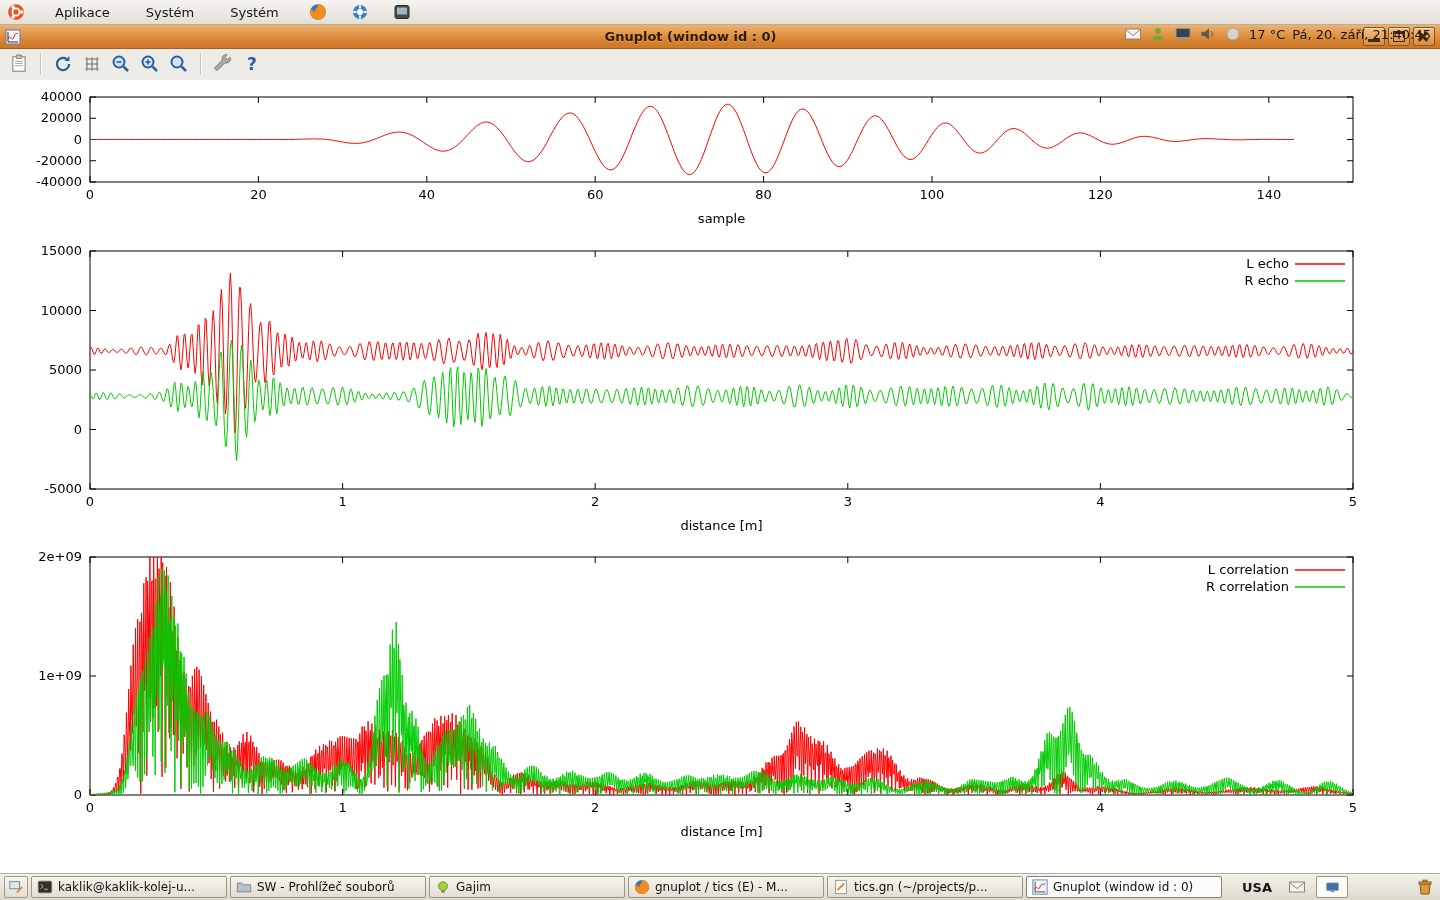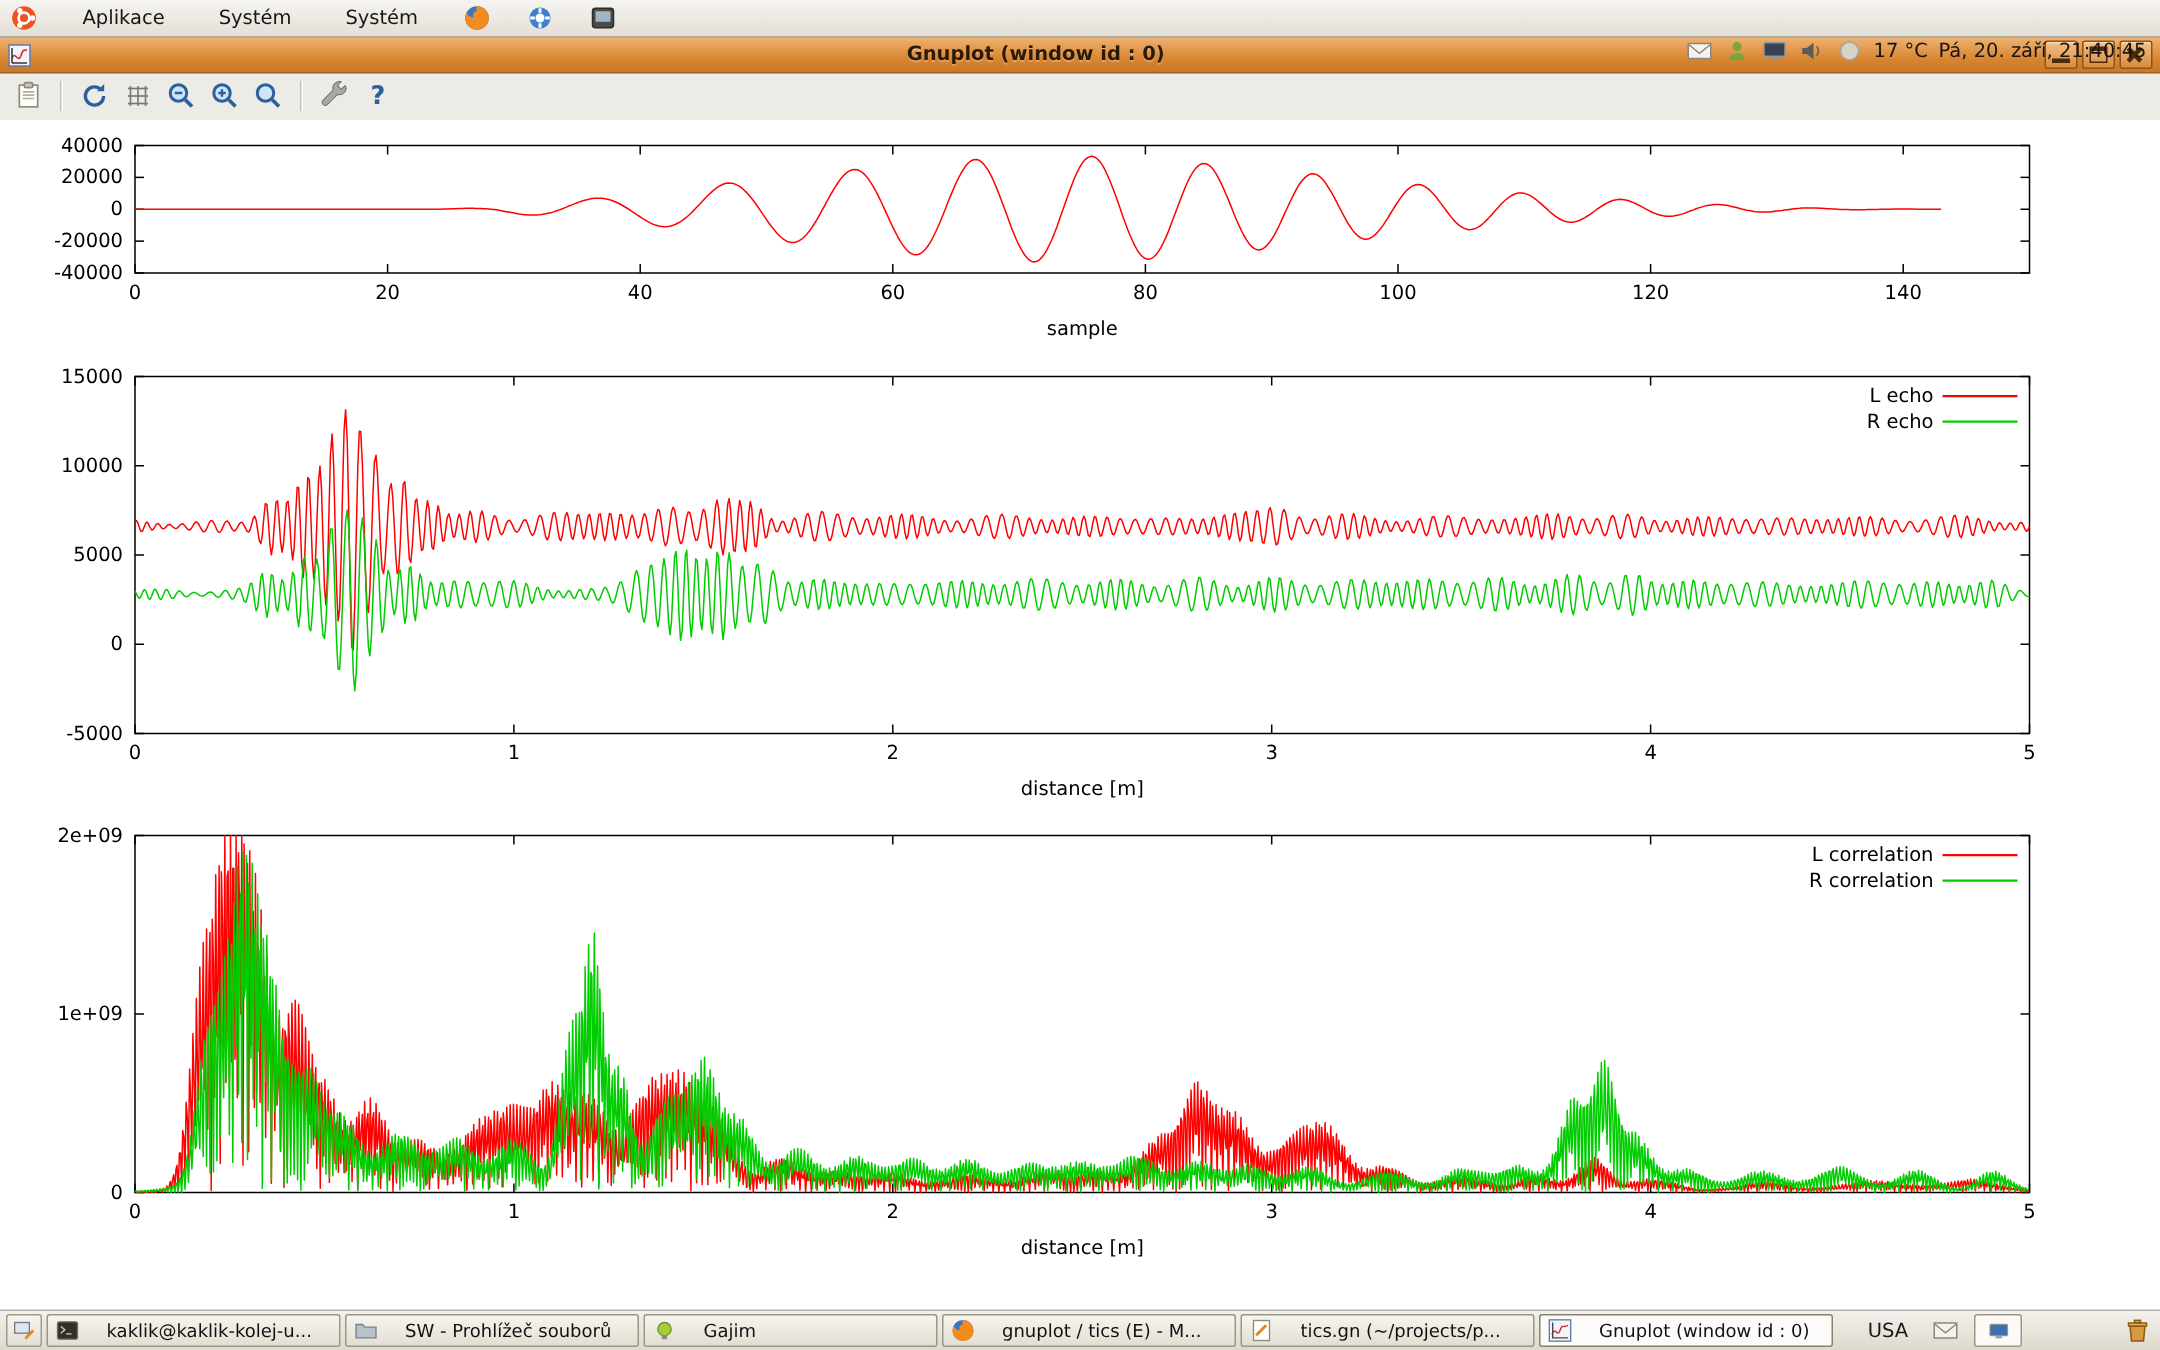--- a/index.html
+++ b/index.html
@@ -49,28 +49,28 @@
   .plot-canvas svg{display:block;}
   .plot-canvas text{font-family:"DejaVu Sans","Liberation Sans",sans-serif;}
 
   
   .taskbar{position:absolute;bottom:0;left:0;right:0;height:26px;
     background:linear-gradient(#f3f1ec,#ddd9cd);border-top:1px solid #b4afa2;
     display:flex;align-items:center;padding:0 4px;gap:3px;z-index:5;}
   .task-tool{width:22px;height:20px;display:inline-flex;align-items:center;justify-content:center;
     border:1px solid #a09c8a;border-radius:2px;background:linear-gradient(#f7f5f0,#e2ded3);}
   .task-tool svg{width:16px;height:16px;}
-  .task-btn{width:184px;height:20px;display:flex;align-items:center;gap:18px;padding:0 5px;
+  .task-btn{width:184px;height:20px;display:flex;align-items:center;gap:5px;padding:0 5px;
     border:1px solid #9b9784;border-radius:2px;background:linear-gradient(#f7f5f0,#e2ded3);
     font-size:12px;color:#111;overflow:hidden;white-space:nowrap;flex:none;}
   .task-btn.active{background:#fcfbf9;border-color:#87english;border-color:#878270;}
   .task-btn .ti{width:16px;height:16px;flex:none;display:inline-flex;}
   .task-btn .ti svg{width:16px;height:16px;}
   .task-label{overflow:hidden;}
-  .tb-right{margin-left:auto;display:flex;align-items:center;gap:10px;padding-right:2px;}
+  .tb-right{margin-left:auto;display:flex;align-items:center;gap:10px;padding-right:2px;font-weight:bold;}
   .kbd-ind{font-size:13px;color:#161616;padding:1px 6px;}
   .tb-ic{width:18px;height:18px;display:inline-flex;}
   .tb-ic svg{width:18px;height:18px;}
   .tb-white-btn{width:30px;height:20px;border:1px solid #9b9784;border-radius:2px;background:#fbfaf8;
     display:inline-flex;align-items:center;justify-content:center;}
   .tb-white-btn svg{width:15px;height:15px;}
   .tb-spacer{width:48px;}
 </style>
 </head>
 <body>

